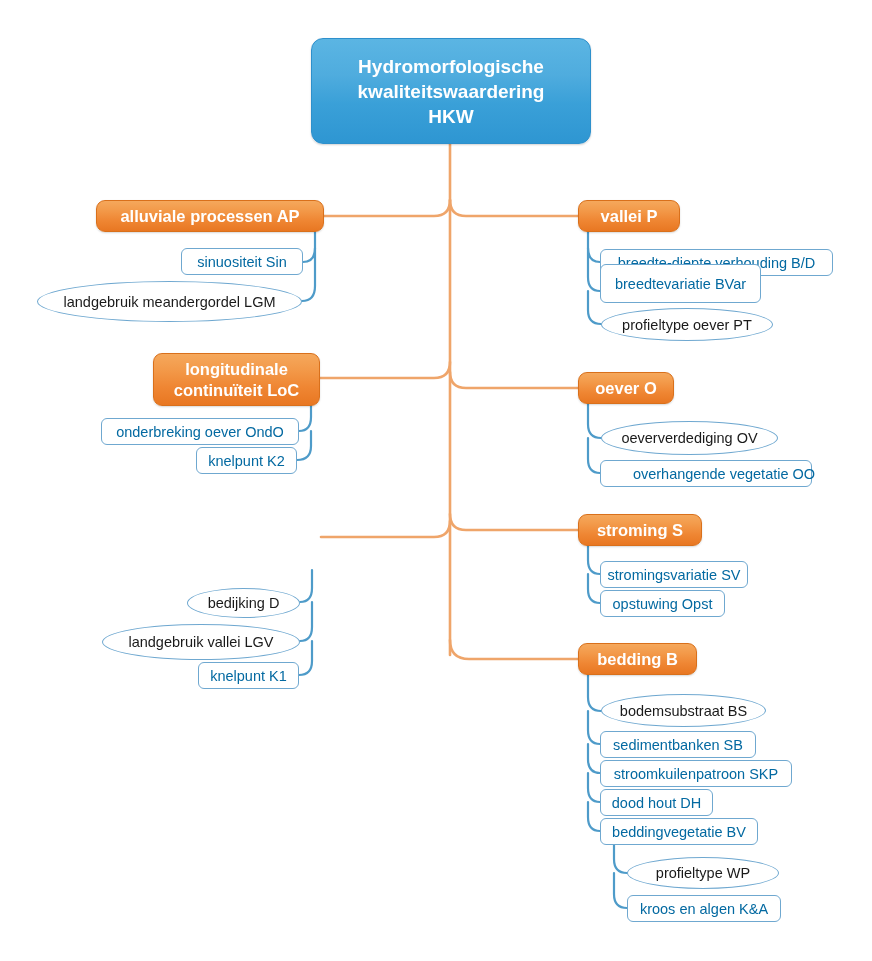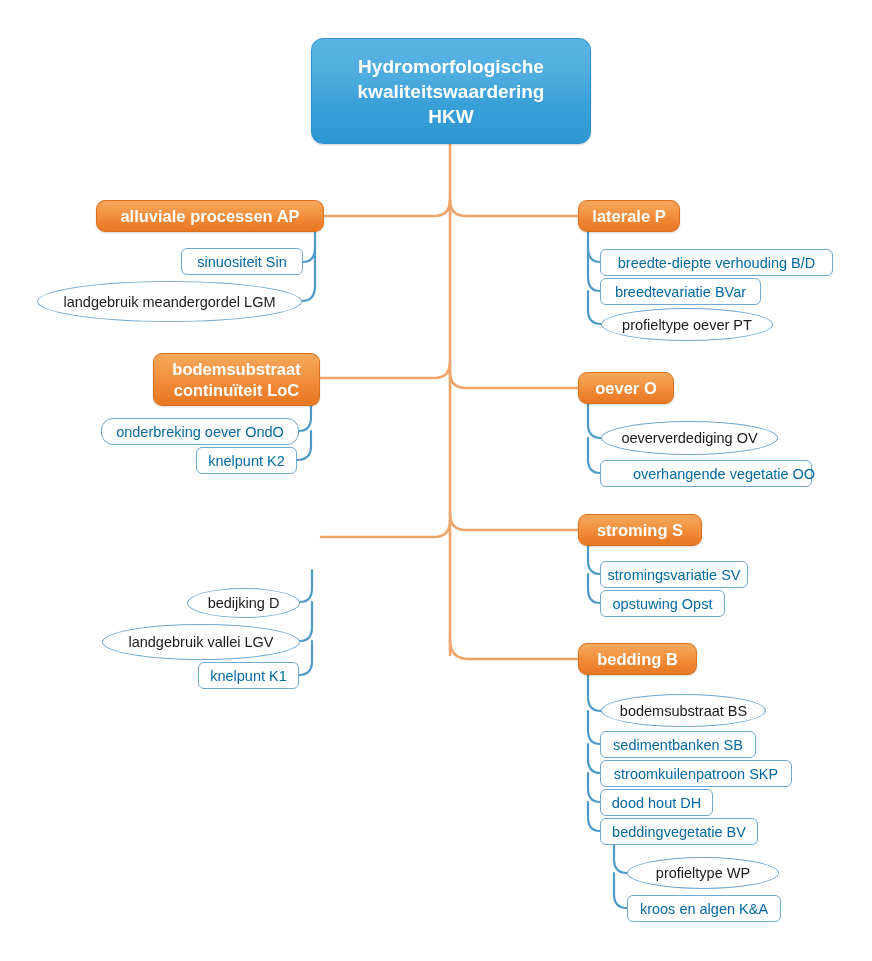--- a/index.html
+++ b/index.html
@@ -146,48 +146,48 @@
   </div>
   <div class="node node-rect" style="left:181px; top:248px; width:122px; height:27px;">
     <span class="label">sinuositeit Sin</span>
   </div>
   <div class="node node-ellipse" style="left:37px; top:281px; width:265px; height:41px;">
     <span class="label">landgebruik meandergordel LGM</span>
   </div>
 
   <div class="node node-branch" style="left:153px; top:353px; width:167px; height:53px;">
     <div class="label">
-      <span>bodemsubstraat</span><br>
+      <span>longitudinale</span><br>
       <span>continuïteit LoC</span>
     </div>
   </div>
-  <div class="node node-rect" style="left:101px; top:418px; width:198px; height:27px;border-radius:12px;">
+  <div class="node node-rect" style="left:101px; top:418px; width:198px; height:27px;">
     <span class="label">onderbreking oever OndO</span>
   </div>
   <div class="node node-rect" style="left:196px; top:447px; width:101px; height:27px;">
     <span class="label">knelpunt K2</span>
   </div>
 
   <div class="node node-ellipse" style="left:187px; top:588px; width:113px; height:30px;">
     <span class="label">bedijking D</span>
   </div>
   <div class="node node-ellipse" style="left:102px; top:624px; width:198px; height:36px;">
     <span class="label">landgebruik vallei LGV</span>
   </div>
   <div class="node node-rect" style="left:198px; top:662px; width:101px; height:27px;">
     <span class="label">knelpunt K1</span>
   </div>
 
   <div class="node node-branch" style="left:578px; top:200px; width:102px; height:32px;">
-    <span class="label">laterale P</span>
+    <span class="label">vallei P</span>
   </div>
   <div class="node node-rect" style="left:600px; top:249px; width:233px; height:27px;">
     <span class="label">breedte-diepte verhouding B/D</span>
   </div>
-  <div class="node node-rect" style="left:600px; top:278px; width:161px; height:27px;">
+  <div class="node node-rect" style="left:600px; top:264px; width:161px; height:39px;">
     <span class="label">breedtevariatie BVar</span>
   </div>
   <div class="node node-ellipse" style="left:601px; top:308px; width:172px; height:33px;">
     <span class="label">profieltype oever PT</span>
   </div>
 
   <div class="node node-branch" style="left:578px; top:372px; width:96px; height:32px;">
     <span class="label">oever O</span>
   </div>
   <div class="node node-ellipse" style="left:601px; top:421px; width:177px; height:34px;">

